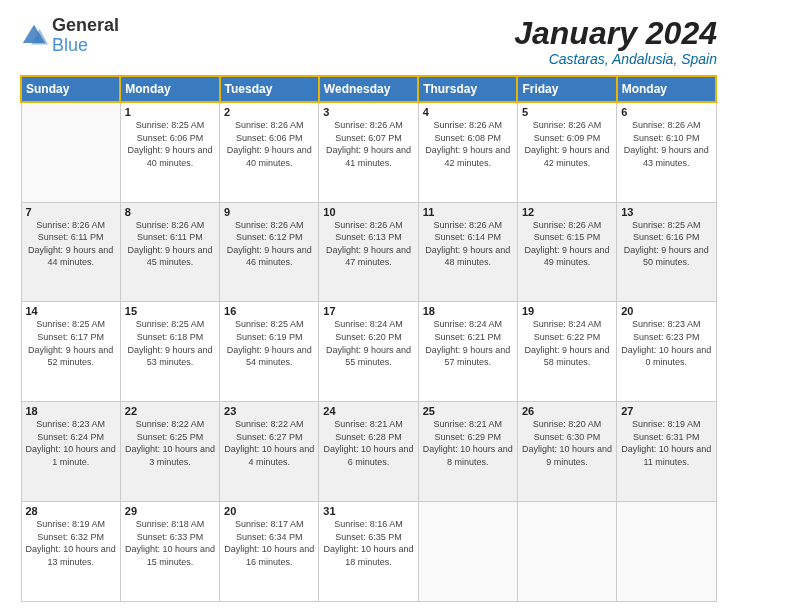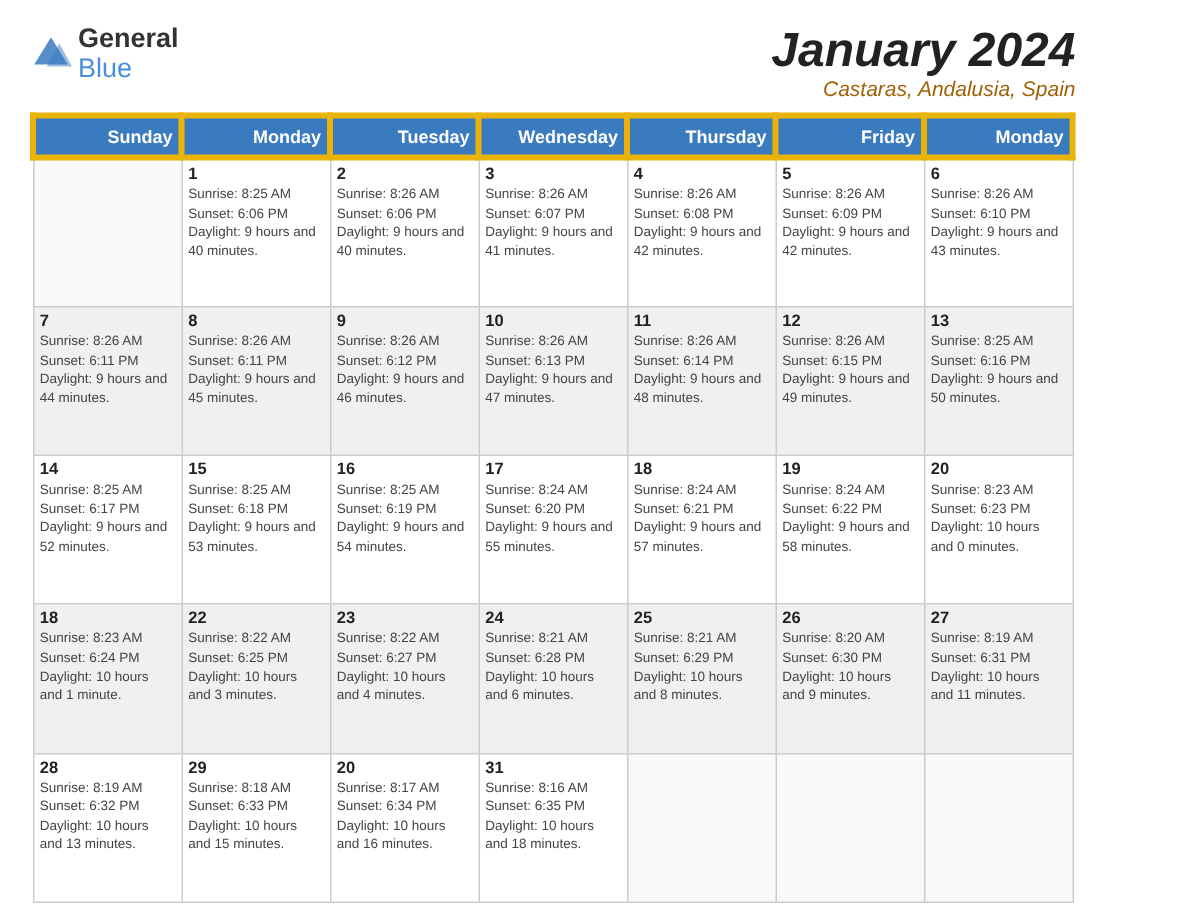--- a/index.html
+++ b/index.html
@@ -49,57 +49,58 @@
       font-style: italic;
     }
     .month-title {
       font-size: 32px;
       font-weight: bold;
       color: #222;
       line-height: 1.1;
     }
     .subtitle {
       font-size: 14px;
-      color: #a16207;
+      color: #0369a1;
     }
     .calendar {
       flex: 1;
       border: 1px solid #ccc;
       border-collapse: collapse;
       width: 100%;
       table-layout: fixed;
     }
     .calendar th {
       background-color: #3a7abf;
       color: #fff;
       font-size: 12px;
       font-weight: bold;
       padding: 5px 4px;
-      text-align: right;
-      border: 4px solid #eab308;
+      text-align: left;
+      border: 2px solid #eab308;
     }
     .calendar td {
       border: 1px solid #ccc;
       vertical-align: top;
       padding: 3px 4px;
       font-size: 9.5px;
       color: #333;
       height: 85px;
     }
     .day-number {
       font-size: 11px;
       font-weight: bold;
       color: #222;
       display: block;
       margin-bottom: 1px;
     }
     .day-info {
       font-size: 9px;
       color: #444;
       line-height: 1.4;
+      text-align: center;
     }
     .empty-cell {
       background: #f9f9f9;
     }
     .row-shaded td {
       background-color: #f0f0f0;
     }
   </style>
 </head>
 <body>

